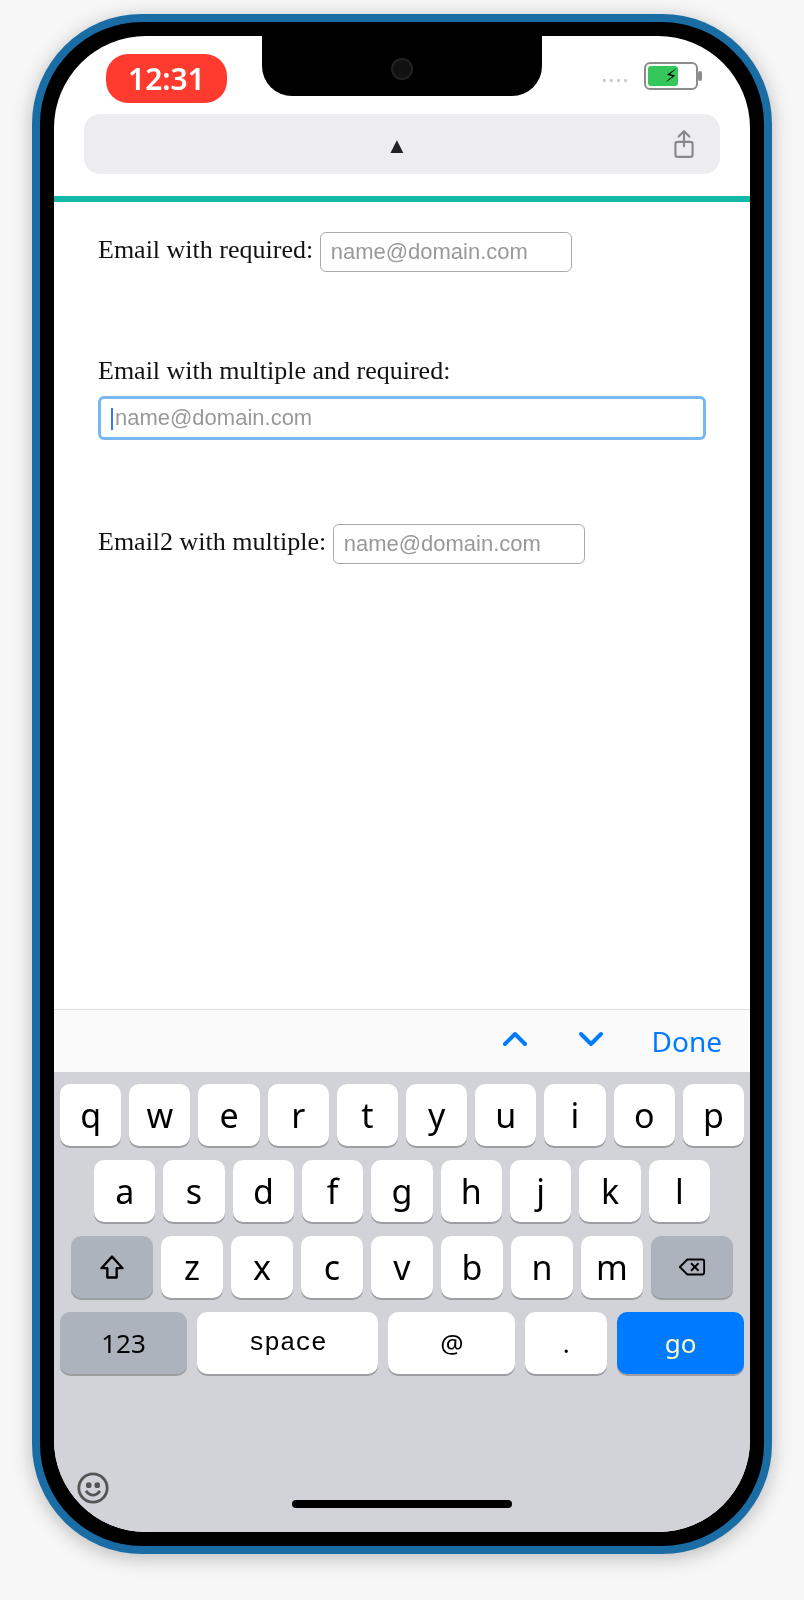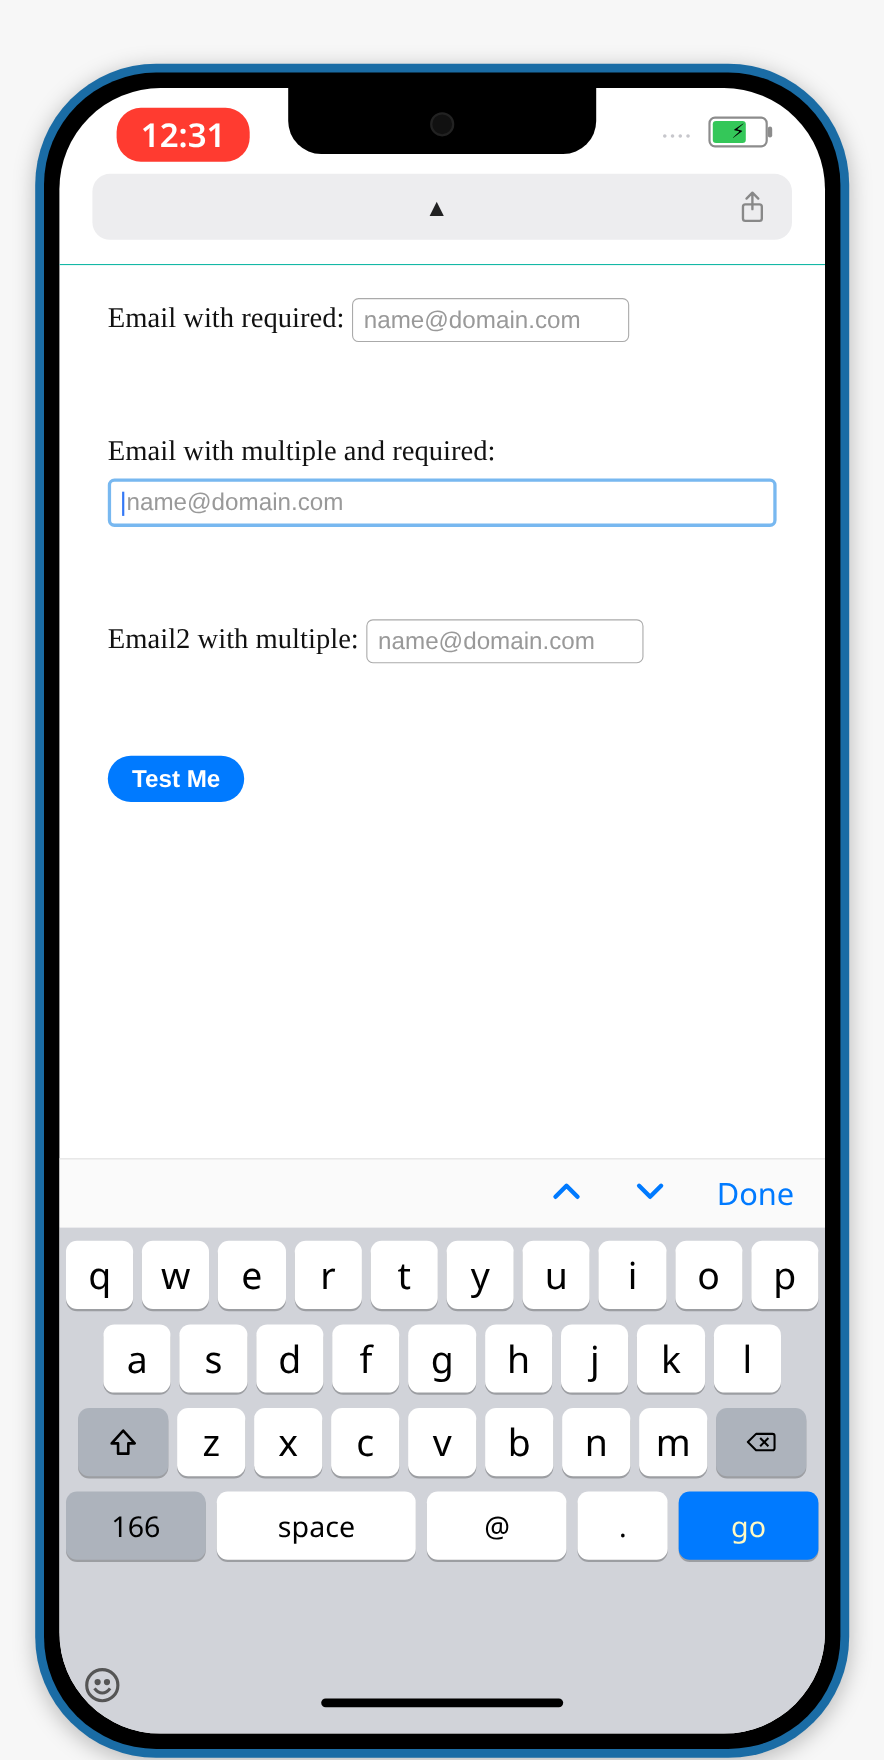--- a/index.html
+++ b/index.html
@@ -8,21 +8,21 @@
     --green:#34c759;
     --bg:#f2f2f2;
     --kb:#d1d3d9;
     --key:#ffffff;
     --key-dark:#adb3bc;
   }
   html,body{margin:0;padding:0;background:#f7f7f7;font-family:-apple-system,system-ui,"Helvetica Neue",Arial,sans-serif;}
   .stage{width:804px;height:1600px;position:relative;margin:0;}
   .phone{
     position:absolute;left:32px;top:14px;width:740px;height:1540px;
-    border-radius:110px;background:#1a6ca5;box-shadow:0 4px 20px rgba(0,0,0,.25);margin-top:44px;
+    border-radius:110px;background:#1a6ca5;box-shadow:0 4px 20px rgba(0,0,0,.25);
   }
   .phone-inner{
     position:absolute;left:8px;top:8px;right:8px;bottom:8px;border-radius:102px;background:#000;
   }
   .screen{
     position:absolute;left:14px;top:14px;right:14px;bottom:14px;border-radius:92px;background:#fff;overflow:hidden;
   }
   .side-btn{position:absolute;left:21px;width:10px;background:#125884;border-radius:5px;}
   .sb1{top:302px;height:70px;}
   .sb2{top:414px;height:118px;}
@@ -56,21 +56,21 @@
   .url-bar .lock-icon{margin-right:10px;font-size:22px;}
   .share-btn{
     position:absolute;right:14px;top:50%;transform:translateY(-50%);width:44px;height:44px;
     display:flex;align-items:center;justify-content:center;color:#888;
   }
   .share-btn svg{width:26px;height:30px;stroke:#888;fill:none;stroke-width:2;stroke-linecap:round;stroke-linejoin:round;}
 
   .form-area{
     position:absolute;top:160px;left:0;right:0;bottom:0;padding:30px 44px 0 44px;
     font-family:Georgia,'Times New Roman',serif;font-size:26px;color:#111;
-    border-top:1px solid #14b8a6;
+    border-top:6px solid #14b8a6;
   }
   .row{margin-bottom:84px;}
   .row label{display:inline;}
   .einput{
     display:inline-block;border:1px solid #aaa;border-radius:6px;font-family:Arial,sans-serif;font-size:22px;
     padding:6px 10px;color:#999;background:#fff;min-width:230px;vertical-align:middle;
   }
   .row3 .einput{display:block;margin-top:10px;}
   .focused{border:3px solid #78b8f0;outline:none;}
   .caret{display:inline-block;width:2px;height:22px;background:#3478f6;vertical-align:middle;margin-right:2px;}
@@ -98,21 +98,21 @@
     font-size:34px;box-shadow:0 2px 0 rgba(0,0,0,.25);color:#000;
   }
   .krow.r1 .key,.krow.r2 .key,.krow.r3 .key{max-width:62px;}
   .krow.r2{padding:0 34px;}
   .krow.r3{padding:0 0;}
   .mod{background:var(--key-dark);max-width:82px !important;flex:1.25;}
   .mod svg{width:28px;height:28px;stroke:#000;fill:none;stroke-width:2;stroke-linejoin:round;}
   .krow.r4{gap:10px;}
   .krow.r4 .key{font-size:26px;}
   .k123{background:var(--key-dark);flex:1.4;}
-  .kspace{flex:2;}
+  .kspace{flex:2;font-family:Liberation Mono, monospace;}
   .kat{flex:1.4;}
   .kdot{flex:0.9;}
   .kgo{background:var(--blue);color:#fef9c3;flex:1.4;}
 
   .bottom-row{position:absolute;bottom:14px;left:0;right:0;height:56px;display:flex;align-items:center;}
   .emoji-btn{margin-left:22px;color:#555;}
   .emoji-btn svg{width:34px;height:34px;stroke:#555;fill:none;stroke-width:2;}
   .home-ind{position:absolute;left:50%;transform:translateX(-50%);bottom:10px;width:220px;height:8px;background:#000;border-radius:5px;}
 </style>
 </head>
@@ -156,21 +156,20 @@
             <span class="einput">name@domain.com</span>
           </div>
           <div class="row row3">
             <label>Email with multiple and required:</label>
             <span class="einput focused"><span class="caret"></span><span>name@domain.com</span></span>
           </div>
           <div class="row">
             <label>Email2 with multiple:</label>
             <span class="einput">name@domain.com</span>
           </div>
-          <button class="submit-btn">Test Me</button>
         </div>
 
         <div class="kb-accessory">
           <span class="arrow">
             <svg viewBox="0 0 24 24">
                 <polyline points="4 16 12 8 20 16"></polyline>
               </svg>
           </span>
           <span class="arrow">
             <svg viewBox="0 0 24 24">
@@ -213,21 +212,21 @@
             <div id="krow3-letters" style="display:contents;"><div class="key">z</div><div class="key">x</div><div class="key">c</div><div class="key">v</div><div class="key">b</div><div class="key">n</div><div class="key">m</div></div>
             <div class="key mod">
               <svg viewBox="0 0 30 24">
                   <path d="M10 4h16a2 2 0 0 1 2 2v12a2 2 0 0 1-2 2H10l-8-8z"></path>
                   <line x1="14" y1="8" x2="22" y2="16"></line>
                   <line x1="22" y1="8" x2="14" y2="16"></line>
                 </svg>
             </div>
           </div>
           <div class="krow r4">
-            <div class="key k123">166</div>
+            <div class="key k123">123</div>
             <div class="key kspace">space</div>
             <div class="key kat">@</div>
             <div class="key kdot">.</div>
             <div class="key kgo">go</div>
           </div>
           <div class="bottom-row">
             <span class="emoji-btn">
               <svg viewBox="0 0 24 24">
                   <circle cx="12" cy="12" r="10"></circle>
                   <circle cx="9" cy="10" r="1" fill="#555"></circle>

